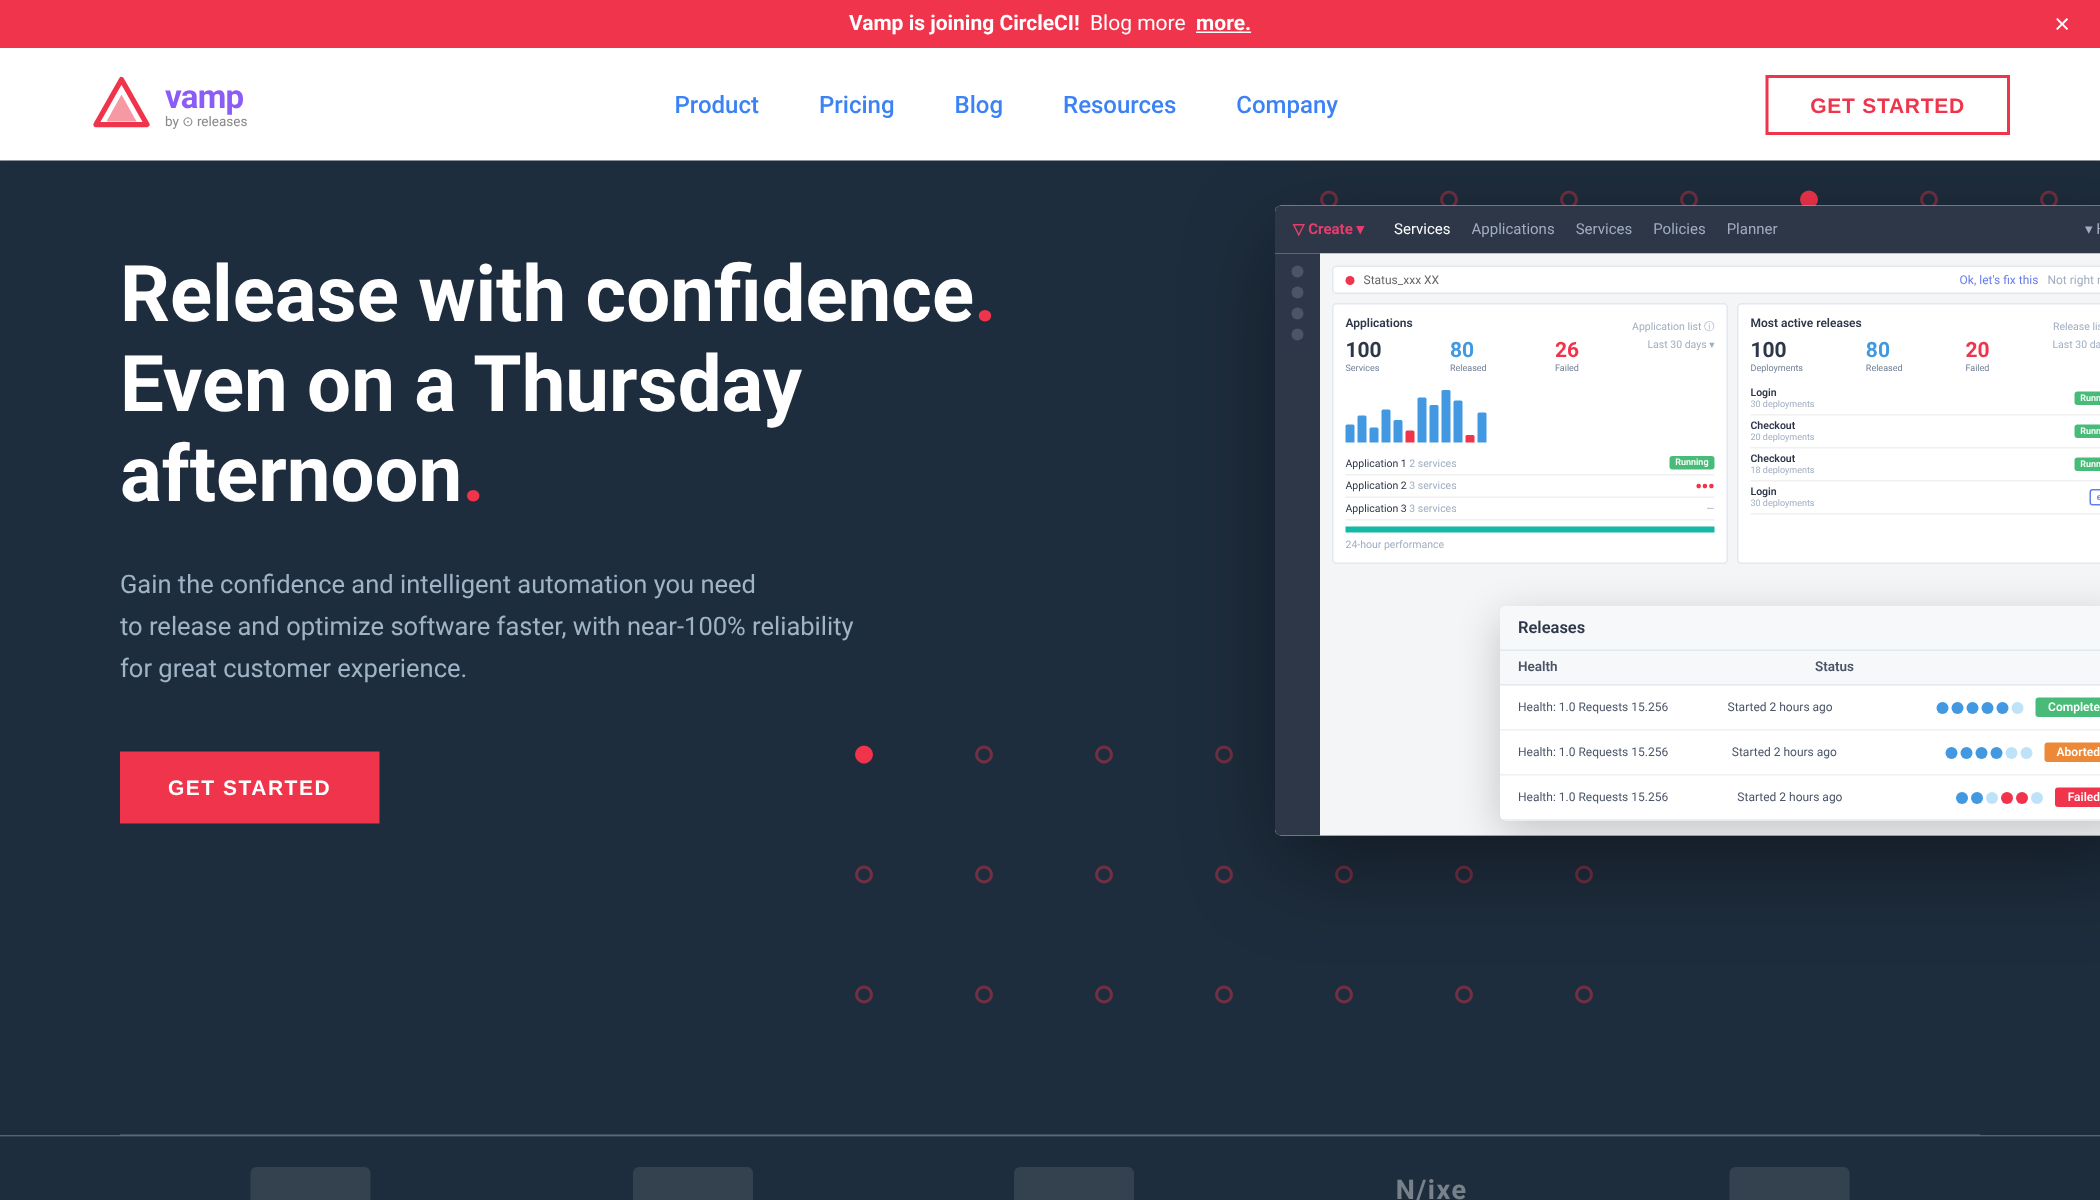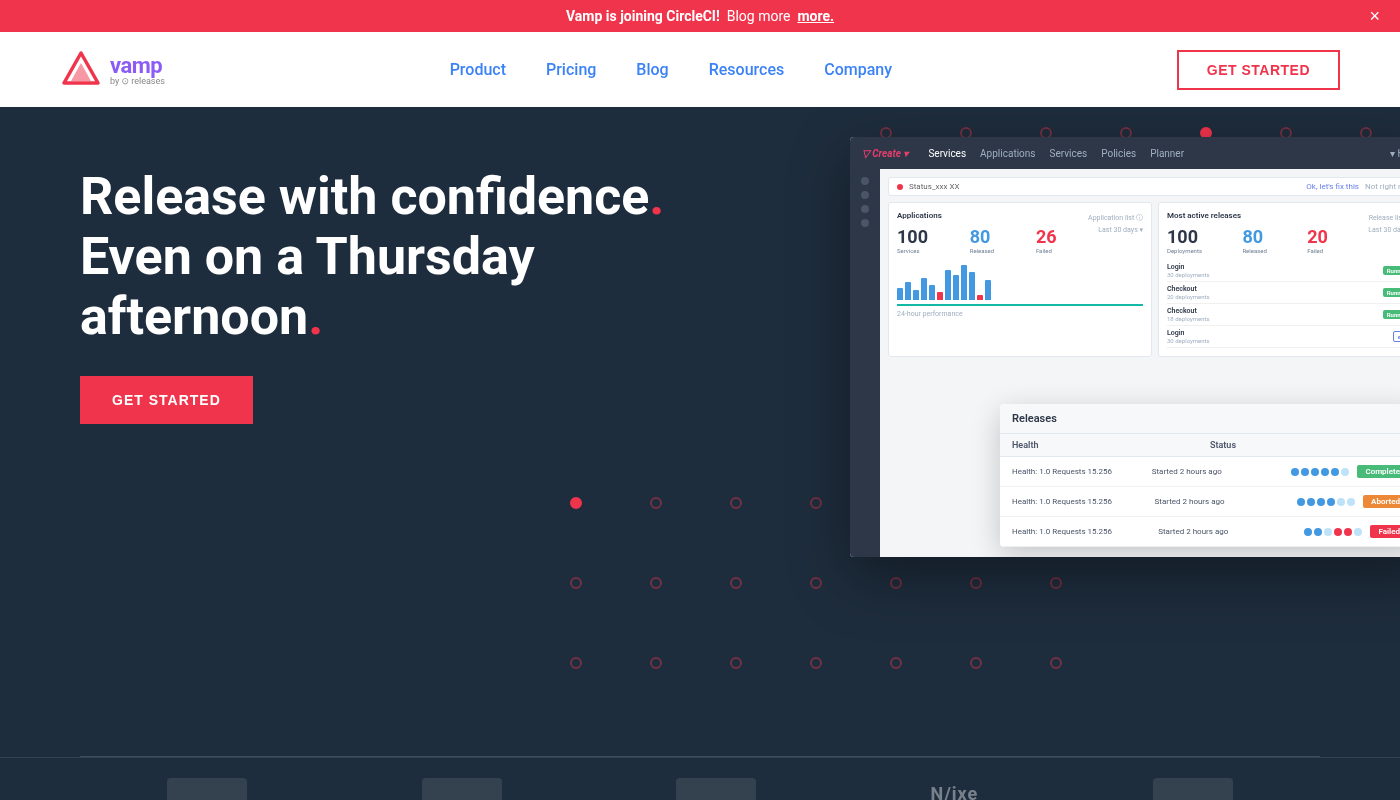--- a/index.html
+++ b/index.html
@@ -148,21 +148,21 @@
     }
 
     .mockup-topbar {
       background: #2d3748;
       height: 32px;
       display: flex;
       align-items: center;
       padding: 0 12px;
       gap: 20px;
     }
-    .mockup-logo { color: #e53e6d; font-size: 10px; font-weight: bold; font-style: italic; }
+    .mockup-logo { color: #e53e6d; font-size: 10px; font-weight: bold; }
     .mockup-nav { display: flex; gap: 14px; }
     .mockup-nav span { color: #a0aec0; font-size: 10px; cursor: pointer; }
     .mockup-help { margin-left: auto; color: #a0aec0; font-size: 10px; }
 
     .mockup-body {
       display: flex;
       height: calc(100% - 32px);
     }
 
     .mockup-sidebar {
@@ -203,21 +203,21 @@
     }
 
     .mockup-card {
       background: white;
       border-radius: 3px;
       padding: 8px;
       border: 1px solid #e2e8f0;
     }
 
     .card-title { font-size: 8px; color: #2d3748; font-weight: 600; margin-bottom: 4px; }
-    .stat-num { font-size: 18px; font-weight: 700; color: #2d3748; }
+    .stat-num { font-size: 14px; font-weight: 700; color: #2d3748; }
     .stat-num.red { color: #f0344c; }
     .stat-label { font-size: 6px; color: #718096; }
 
     
     .mini-chart {
       display: flex;
       align-items: flex-end;
       gap: 2px;
       height: 40px;
       margin-top: 4px;
@@ -365,20 +365,25 @@
 </header>
 
 <section class="hero">
 
   <div class="hero-content">
     <h1 class="hero-title">
       <span>Release with confidence</span><span style="color:#f0344c;">.</span><br>
       <span>Even on a Thursday</span><br>
       <span>afternoon</span><span style="color:#f0344c;">.</span>
     </h1>
+    <p class="hero-description">
+      Gain the confidence and intelligent automation you need<br>
+      to release and optimize software faster, with near-100% reliability<br>
+      for great customer experience.
+    </p>
     <button class="hero-cta">GET STARTED</button>
   </div>
 
   <div class="dots-grid dots-bottom-left">
     <div class="dot-item filled"></div>
     <div class="dot-item"></div>
     <div class="dot-item"></div>
     <div class="dot-item"></div>
     <div class="dot-item"></div>
     <div class="dot-item"></div>
@@ -498,21 +503,35 @@
               <div class="mini-bar" style="height:15px;background:#4299e1;"></div>
               <div class="mini-bar" style="height:8px;background:#f0344c;"></div>
               <div class="mini-bar" style="height:30px;background:#4299e1;"></div>
               <div class="mini-bar" style="height:25px;background:#4299e1;"></div>
               <div class="mini-bar" style="height:35px;background:#4299e1;"></div>
               <div class="mini-bar" style="height:28px;background:#4299e1;"></div>
               <div class="mini-bar" style="height:5px;background:#f0344c;"></div>
               <div class="mini-bar" style="height:20px;background:#4299e1;"></div>
             </div>
 
-            <div style="font-size:7px;color:#a0aec0;margin-top:4px;border-top:2px solid #14b8a6;padding-top:4px;">24-hour performance</div>
+            <div style="margin-top:6px;">
+              <div class="release-item">
+                <span style="font-size:7px;color:#2d3748;">Application 1 <span style="color:#a0aec0;">2 services</span></span>
+                <span class="release-status running">Running</span>
+              </div>
+              <div class="release-item">
+                <span style="font-size:7px;color:#2d3748;">Application 2 <span style="color:#a0aec0;">3 services</span></span>
+                <span style="font-size:7px;color:#f0344c;">●●●</span>
+              </div>
+              <div class="release-item">
+                <span style="font-size:7px;color:#2d3748;">Application 3 <span style="color:#a0aec0;">3 services</span></span>
+                <span style="font-size:7px;color:#a0aec0;">—</span>
+              </div>
+            </div>
+            <div style="font-size:7px;color:#a0aec0;margin-top:4px;border-top:4px solid #14b8a6;padding-top:4px;">24-hour performance</div>
           </div>
 
           <div class="mockup-card">
             <div style="display:flex;justify-content:space-between;align-items:center;margin-bottom:2px;">
               <span class="card-title">Most active releases</span>
               <span style="font-size:7px;color:#a0aec0;">Release list  ⓘ</span>
             </div>
             <div style="display:flex;justify-content:space-between;margin-bottom:6px;">
               <div>
                 <div class="stat-num">100</div>

